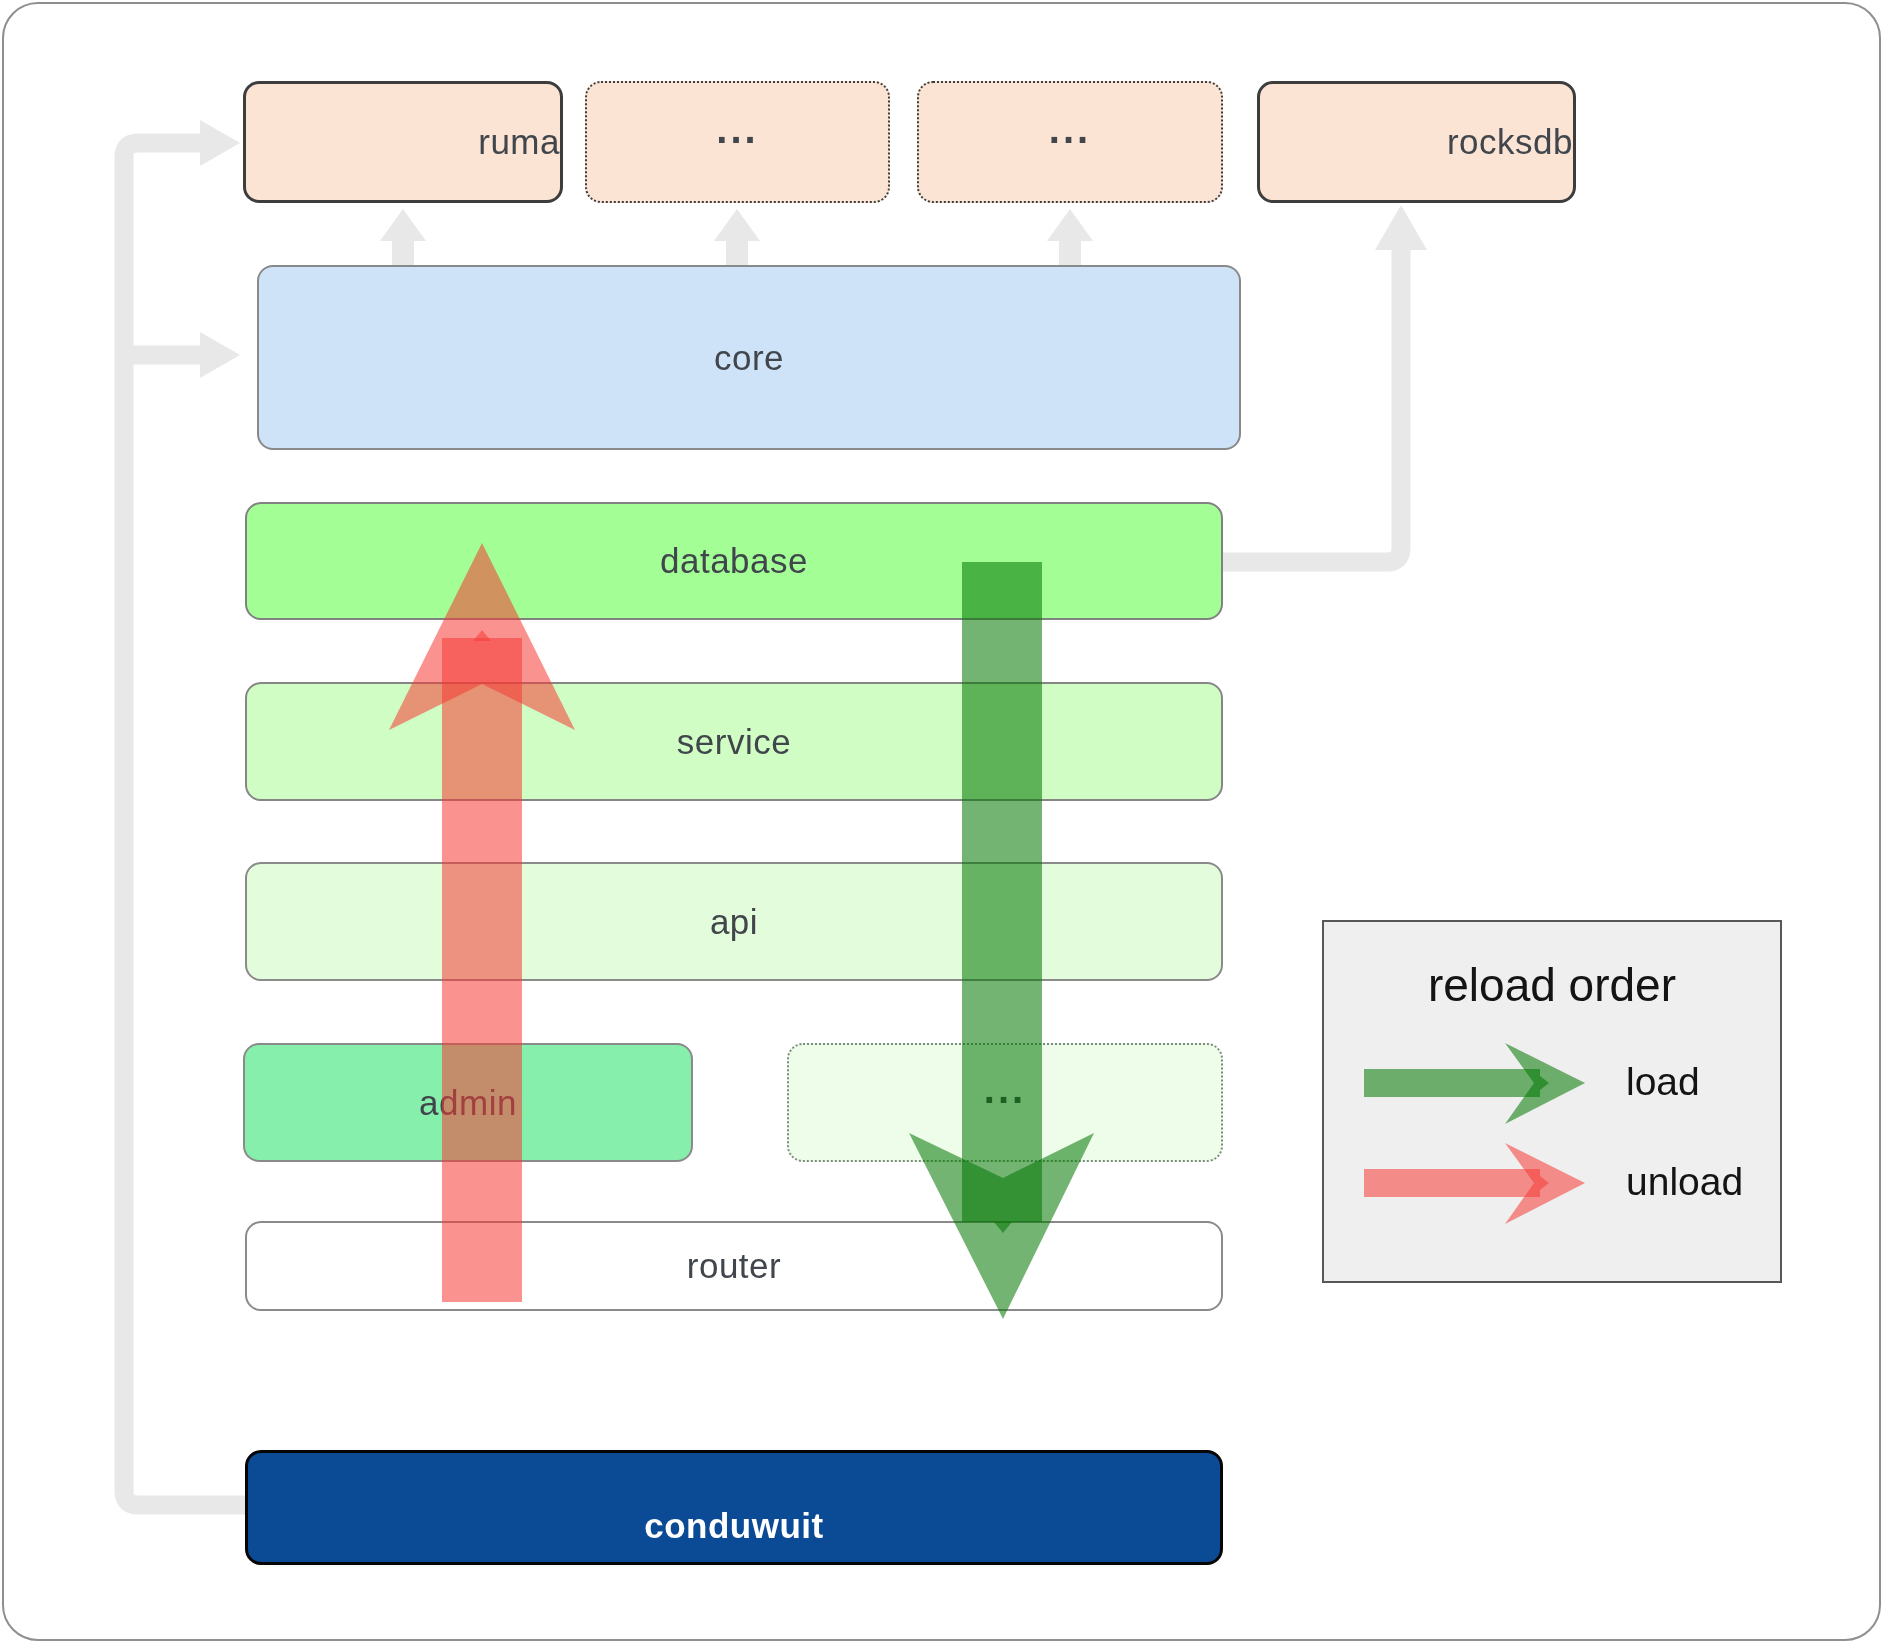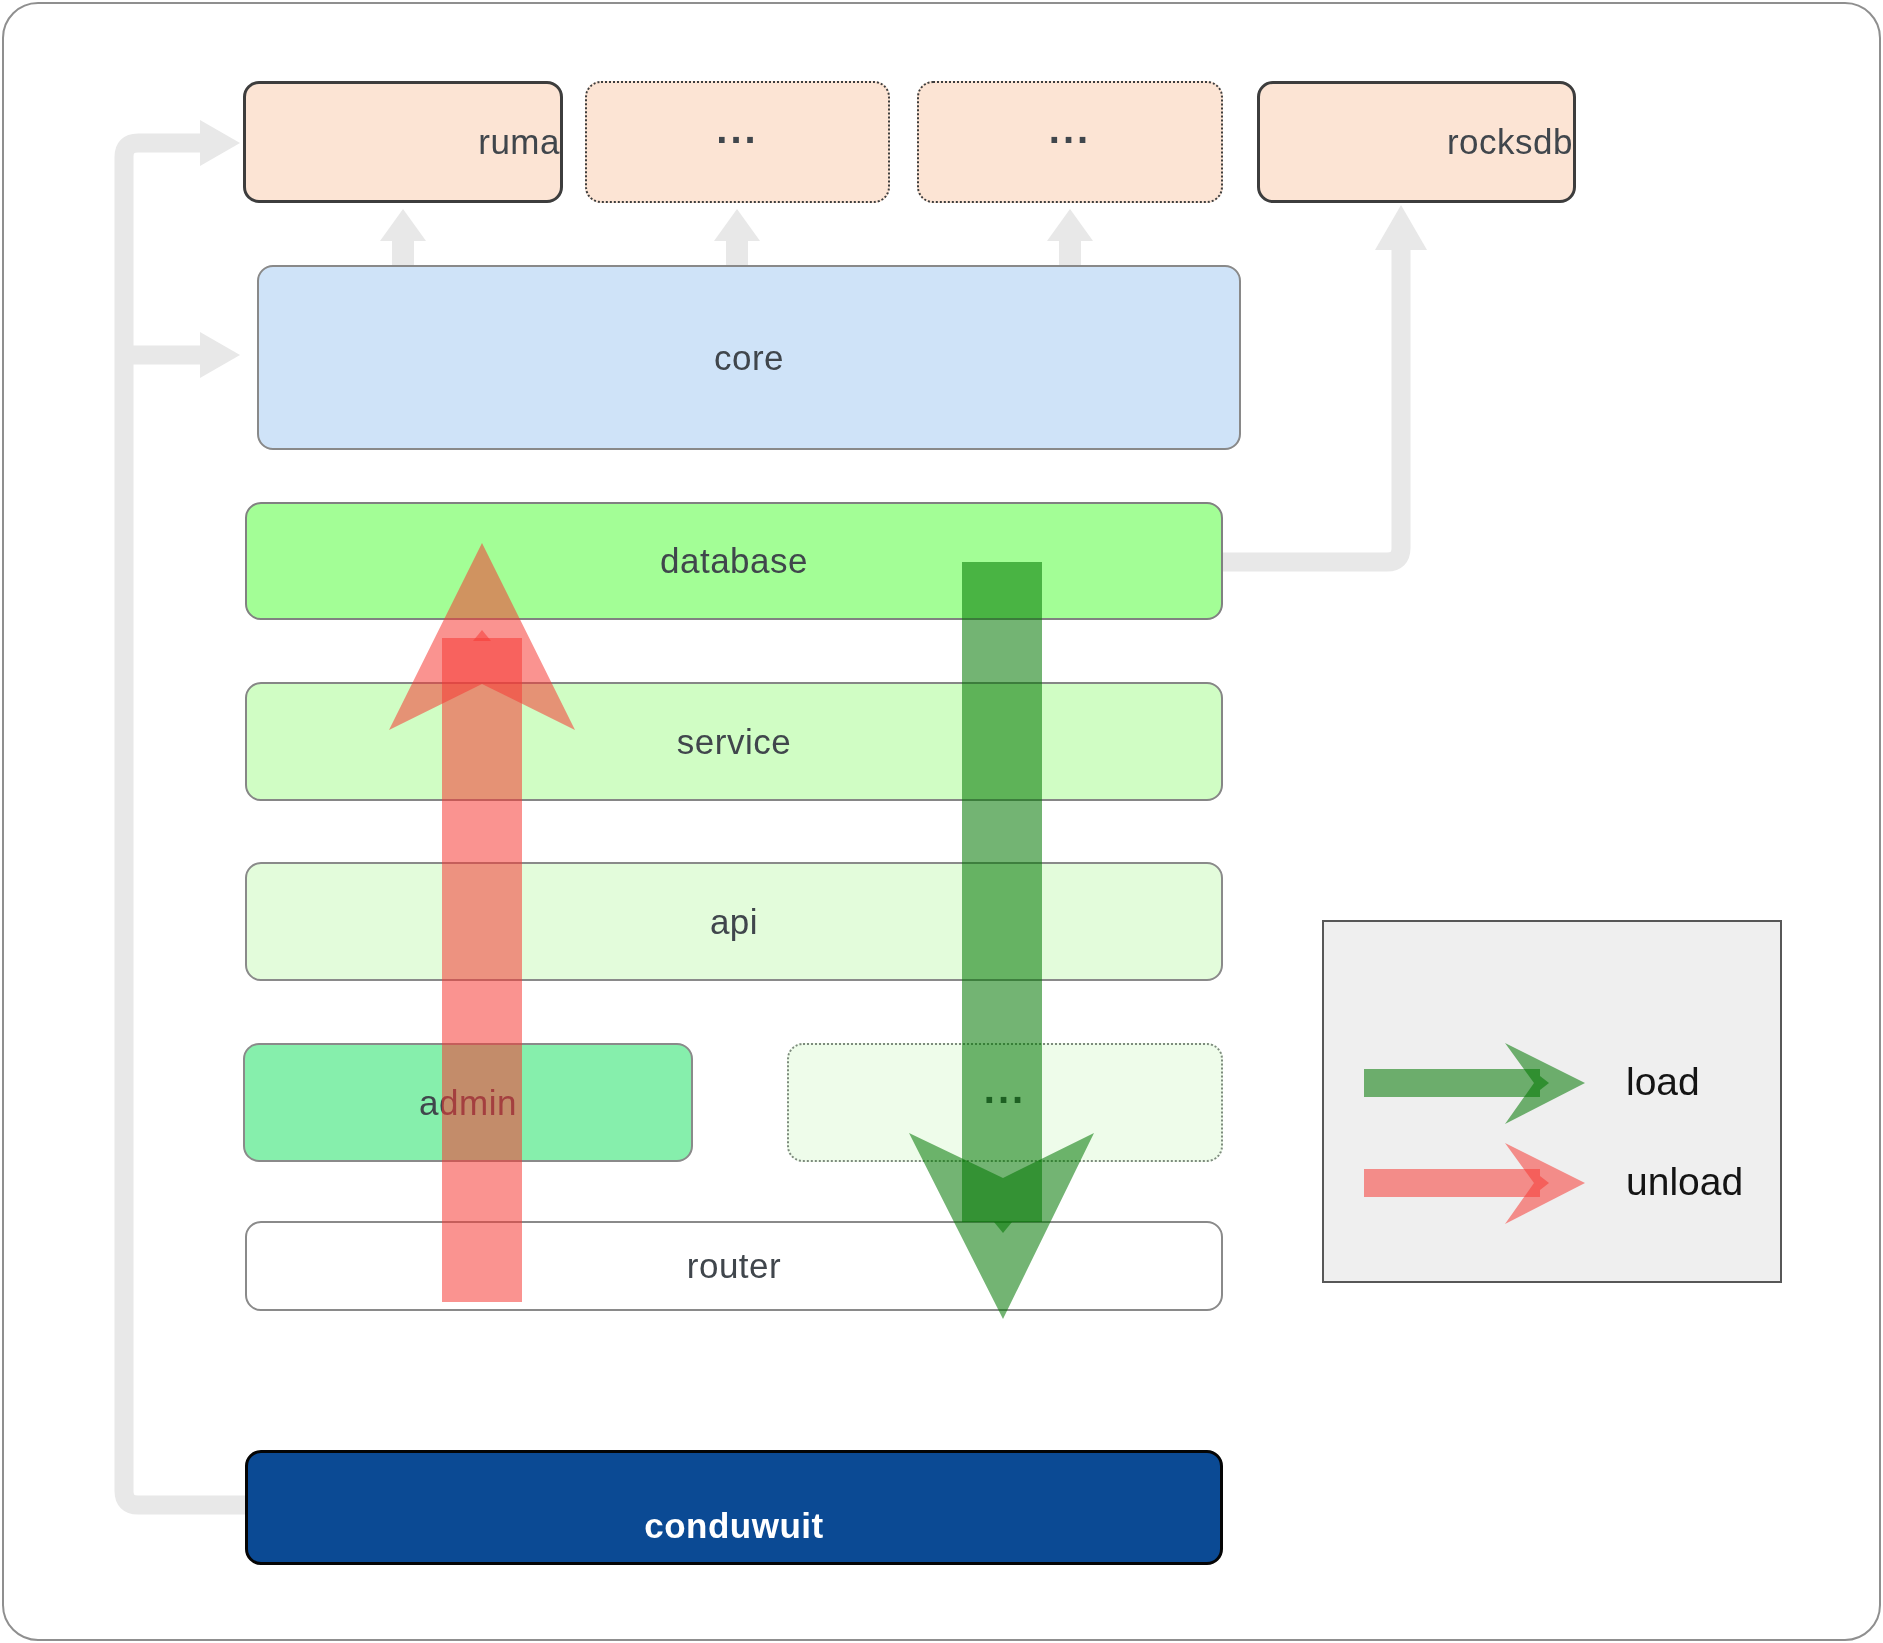--- a/index.html
+++ b/index.html
@@ -123,20 +123,21 @@
       <polygon class="arr arr-red" points="473,641 482,630 491,641"></polygon>
     </g>
     <g>
       <rect class="arr arr-green" x="962" y="562" width="80" height="660"></rect>
       <polygon class="arr arr-green" points="1003,1319 909,1133 1003,1178 1094,1133"></polygon>
       <polygon class="arr arr-green" points="994,1222 1003,1233 1012,1222"></polygon>
     </g>
   </svg>
 
   <div class="legend">
+    <div class="legend-title">reload order</div>
     <svg width="455" height="358" viewBox="0 0 455 358" style="position:absolute;left:0;top:0;">
       <g>
         <rect class="arr arr-green" x="40" y="147" width="176" height="28"></rect>
         <polygon class="arr arr-green" points="261,161 181,121 210,161 181,202"></polygon>
         <polygon class="arr arr-green" points="216,154 225,161 216,168"></polygon>
       </g>
       <g>
         <rect class="arr arr-red" x="40" y="247" width="176" height="28"></rect>
         <polygon class="arr arr-red" points="261,261 181,221 210,261 181,302"></polygon>
         <polygon class="arr arr-red" points="216,254 225,261 216,268"></polygon>

